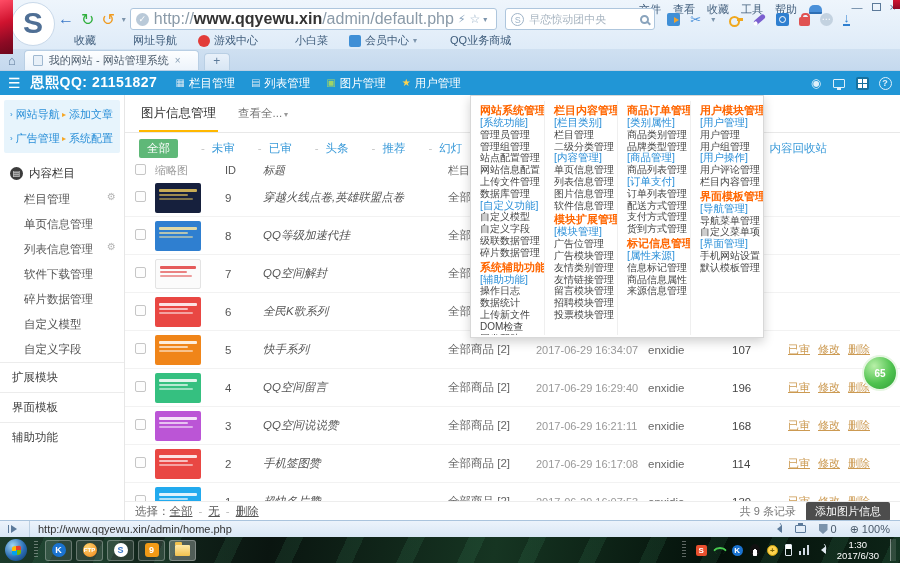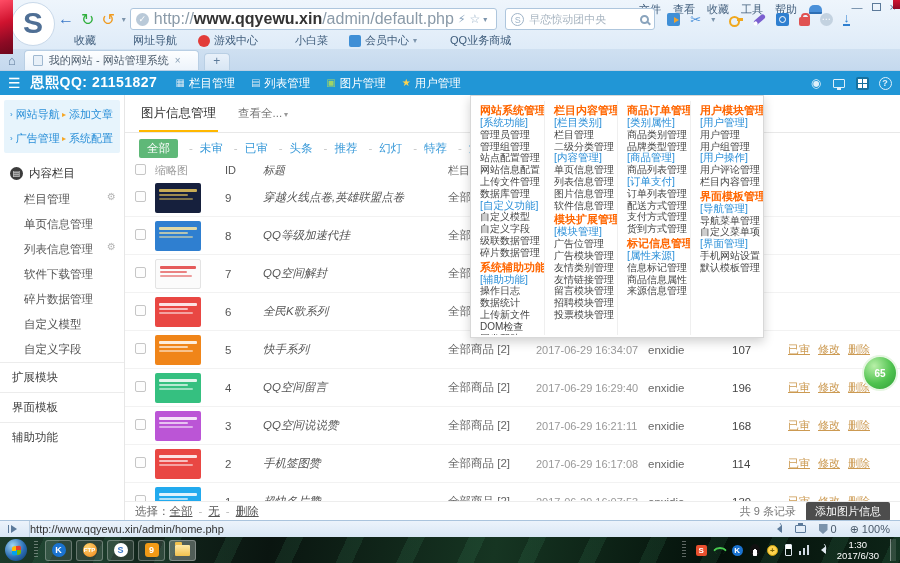--- a/index.html
+++ b/index.html
@@ -108,21 +108,21 @@
   .side-group{border-top:1px solid #ececec;padding:7px 0 7px 12px;color:#444;font-size:11.5px;cursor:pointer;}
 
   .main{flex:1;position:relative;overflow:hidden;}
   .tabstrip{height:38px;border-bottom:1px solid #e8e8e8;display:flex;align-items:center;padding:0 14px;gap:20px;}
   .mtab{color:#333;font-size:12.5px;position:relative;padding:10px 2px;cursor:pointer;}
   .mtab::after{content:"";position:absolute;left:0;right:0;bottom:0;height:2px;background:#ffb800;}
   .viewall{color:#777;font-size:11.5px;cursor:pointer;}
   .viewall i{font-style:normal;font-size:8px;color:#999;margin-left:2px;}
   .filters{height:26px;display:flex;align-items:center;padding:4px 14px 0;font-size:11.5px;}
   .filters .flt{color:#3a9ad9;cursor:pointer;white-space:nowrap;}
-  .filters .flt + .flt{margin-left:4px;}
+  .filters .flt + .flt{margin-left:16px;}
   .filters .flt + .flt::before{content:"-";color:#c5c5c5;margin:0 7px;}
   .filters span:nth-of-type(1){background:#5FB878;color:#fff;padding:2px 8px;border-radius:2px;}
   .thead{height:20px;display:flex;align-items:center;color:#999;font-size:11px;padding-top:2px;}
   .trow{height:38px;display:flex;align-items:center;border-bottom:1px solid #f2f2f2;font-size:11.5px;}
   .c-check{width:30px;padding-left:10px;flex:none;}
   .cb{width:11px;height:11px;border:1px solid #c6c6c6;border-radius:2px;background:#fdfdfd;display:inline-block;}
   .c-thumb{width:70px;flex:none;}
   .c-id{width:38px;flex:none;color:#555;}
   .c-title{flex:1;color:#555;overflow:hidden;white-space:nowrap;cursor:pointer;font-style:italic;}
   .c-cat{width:88px;flex:none;color:#666;}
@@ -157,21 +157,21 @@
 
   .ball{position:absolute;right:2px;top:260px;width:36px;height:36px;border-radius:50%;z-index:8;cursor:pointer;
     background:radial-gradient(circle at 32% 28%,#b8f0a8,#4fc24f 55%,#2e9e36);border:2px solid #e6f6e2;
     color:#fff;font-size:10px;font-weight:bold;display:flex;align-items:center;justify-content:center;}
 
   
   .statusbar{height:17px;background:linear-gradient(#ecf3fb,#d9e7f5);border-top:1px solid #aac4dd;display:flex;align-items:center;font-size:11px;color:#333;position:relative;z-index:25;}
   .play-box{width:30px;height:100%;border-right:1px solid #bcd0e2;display:flex;align-items:center;justify-content:center;gap:2px;}
   .play-box .bar{width:1.5px;height:8px;background:#5c7a9a;}
   .play-box .tri{width:0;height:0;border:4px solid transparent;border-left:6px solid #5c7a9a;}
-  .status-url{white-space:nowrap;}
+  .status-url{margin-left:8px;white-space:nowrap;}
   .status-right{margin-left:auto;display:flex;align-items:center;gap:13px;padding-right:10px;color:#4a5a6a;}
   .st-vol{width:0;height:0;border:4px solid transparent;border-right:5px solid #5c7a9a;position:relative;}
   .st-vol::after{content:")";position:absolute;left:3px;top:-7px;color:#5c7a9a;font-size:9px;}
   .st-print{width:11px;height:8px;border:1px solid #5c7a9a;border-radius:1px;position:relative;}
   .st-print::before{content:"";position:absolute;left:2px;top:-3px;width:5px;height:2px;background:#5c7a9a;}
   .st-shield{display:flex;align-items:center;gap:3px;}
   .st-shield .sh{width:9px;height:10px;background:#7b93ab;clip-path:polygon(0 0,100% 0,100% 60%,50% 100%,0 60%);}
   .st-zoom{display:flex;align-items:center;gap:3px;}
 
   

